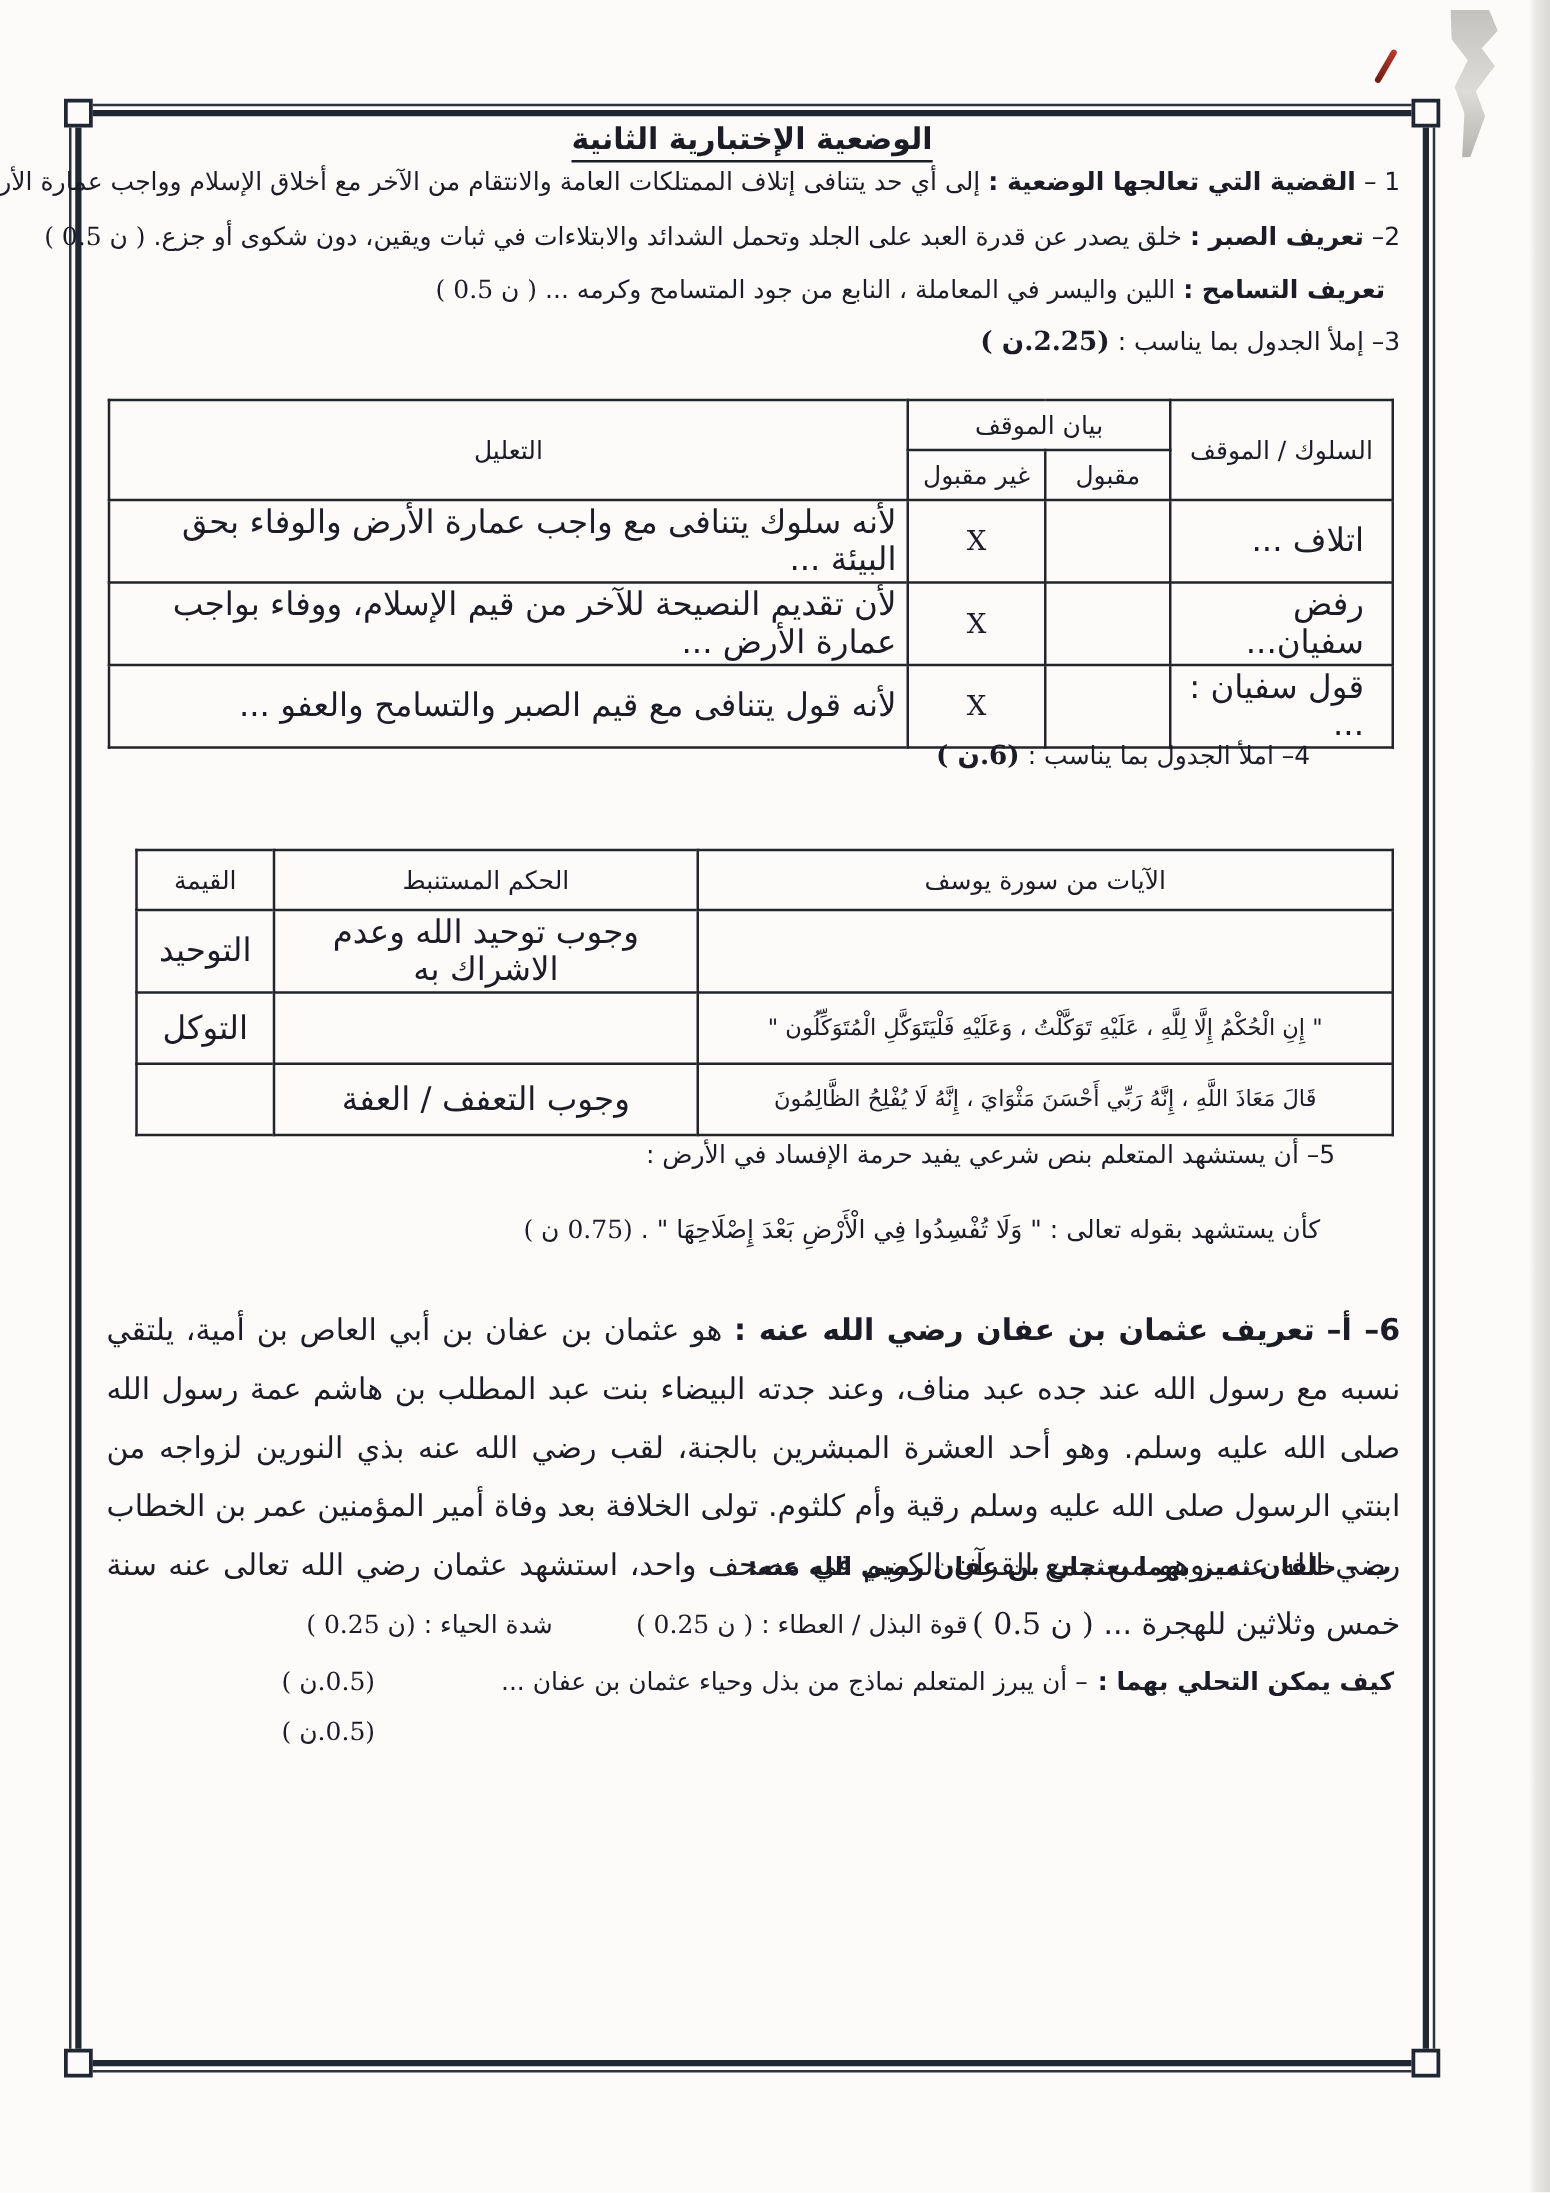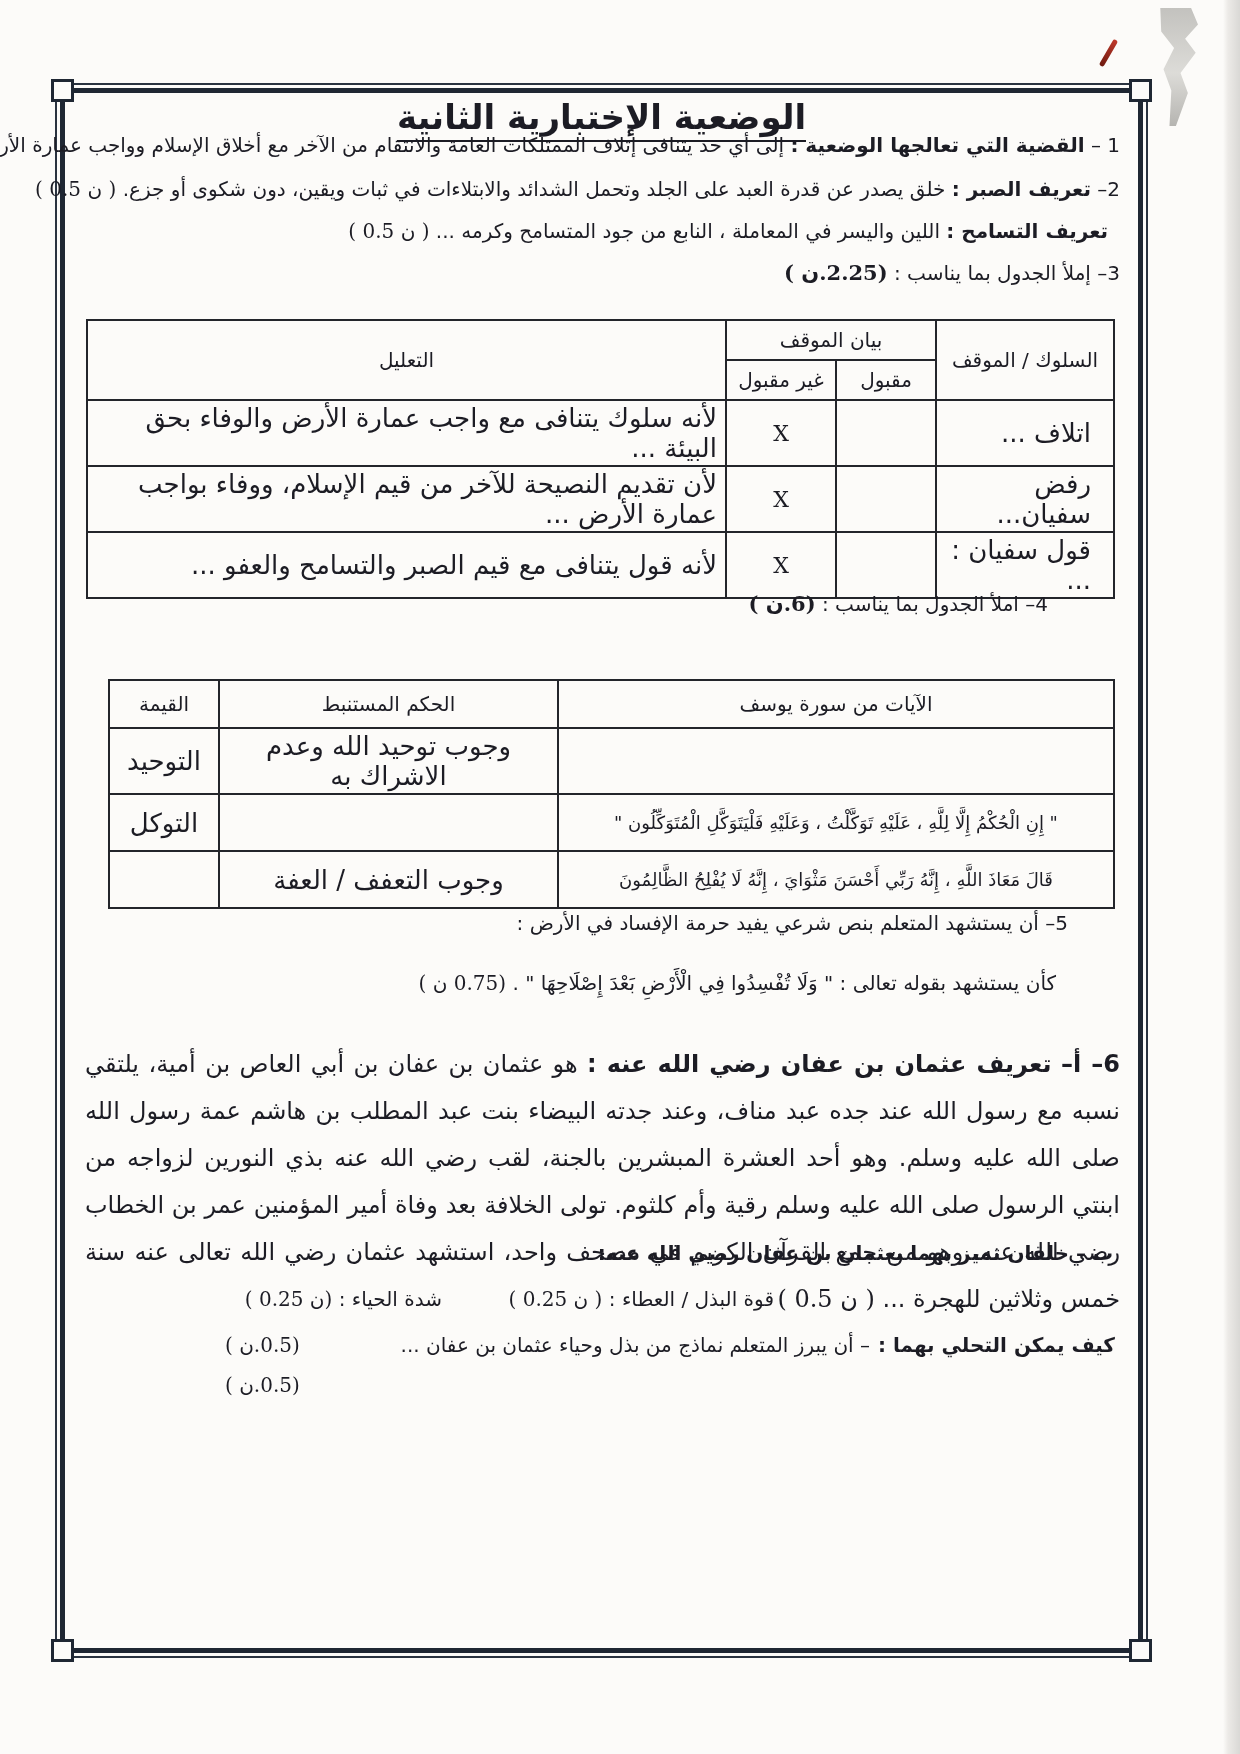--- a/index.html
+++ b/index.html
@@ -49,21 +49,21 @@
   .corner.bl{left:-14px;bottom:-14px}
   .corner.br{right:-14px;bottom:-14px}
 
   .abs{position:absolute;}
   .line{white-space:nowrap;font-size:20px;}
   .b{font-weight:bold;}
   .title{
     left:0;right:0;top:4px;text-align:center;
   }
   .title span{
-    display:inline-block;font-size:34px;font-weight:bold;
+    display:inline-block;font-size:24px;font-weight:bold;
     border-bottom:2.5px solid #1c1c24;padding-bottom:3px;
   }
   .mark{font-family:"DejaVu Serif", "DejaVu Sans", serif;}
   .mark.big{font-weight:bold;font-size:21px;}
 
   table{border-collapse:collapse;table-layout:fixed;direction:rtl;}
   .t1{width:1027px;}
   .t2{width:1005px;}
   td{border:2px solid #23252b;font-size:26px;vertical-align:middle;padding:2px 6px;}
   .t1 td.hdr,.t2 td.hdr{text-align:center;font-size:20px;}

